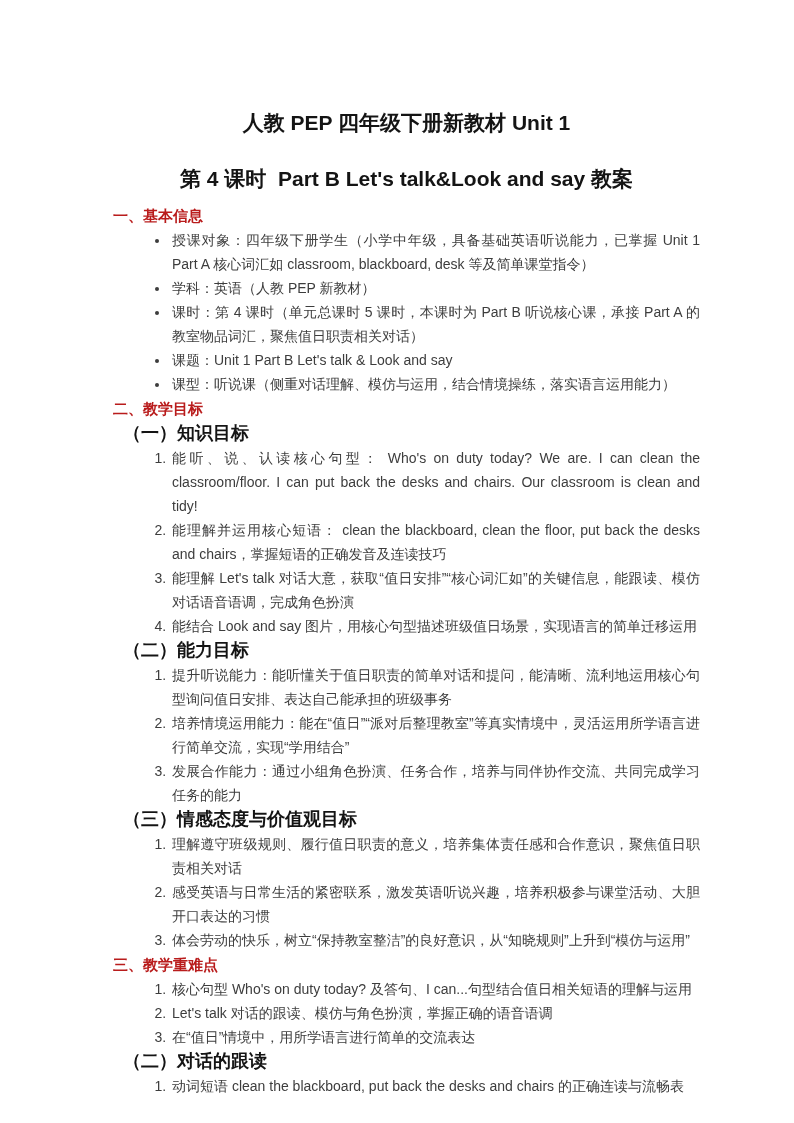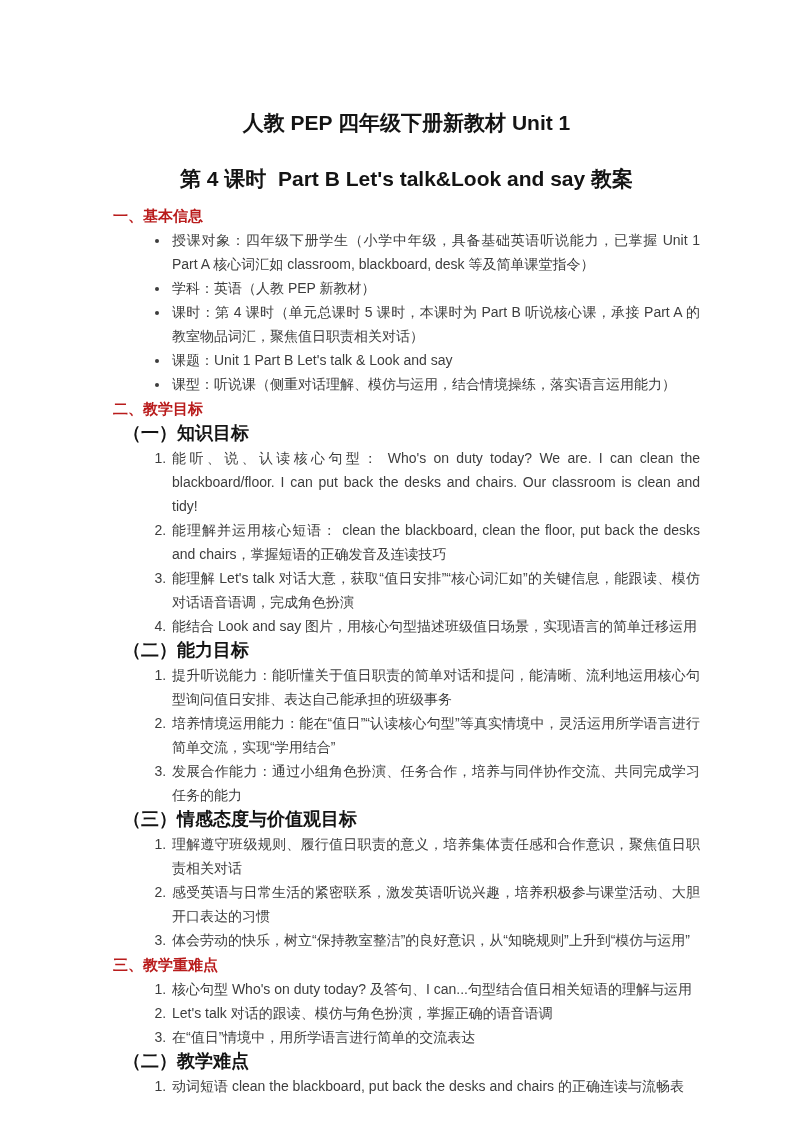--- a/index.html
+++ b/index.html
@@ -71,49 +71,49 @@
       <li>课题：Unit 1 Part B Let's talk &amp; Look and say</li>
       <li>课型：听说课（侧重对话理解、模仿与运用，结合情境操练，落实语言运用能力）</li>
     </ul>
   </section>
 
   <section>
     <h3 class="sec-heading">二、教学目标</h3>
 
     <h4 class="sub-heading">（一）知识目标</h4>
     <ol class="num-list">
-      <li>能听、说、认读核心句型： Who's on duty today? We are. I can clean the blackboard/floor. I can put back the desks and chairs. Our classroom is clean and tidy!</li>
+      <li>能听、说、认读核心句型： Who's on duty today? We are. I can clean the classroom/floor. I can put back the desks and chairs. Our classroom is clean and tidy!</li>
       <li>能理解并运用核心短语： clean the blackboard, clean the floor, put back the desks and chairs，掌握短语的正确发音及连读技巧</li>
       <li>能理解 Let's talk 对话大意，获取“值日安排”“核心词汇如”的关键信息，能跟读、模仿对话语音语调，完成角色扮演</li>
       <li>能结合 Look and say 图片，用核心句型描述班级值日场景，实现语言的简单迁移运用</li>
     </ol>
 
     <h4 class="sub-heading">（二）能力目标</h4>
     <ol class="num-list">
       <li>提升听说能力：能听懂关于值日职责的简单对话和提问，能清晰、流利地运用核心句型询问值日安排、表达自己能承担的班级事务</li>
-      <li>培养情境运用能力：能在“值日”“认读核心句型”等真实情境中，灵活运用所学语言进行简单交流，实现“学用结合”</li>
+      <li>培养情境运用能力：能在“值日”“派对后整理教室”等真实情境中，灵活运用所学语言进行简单交流，实现“学用结合”</li>
       <li>发展合作能力：通过小组角色扮演、任务合作，培养与同伴协作交流、共同完成学习任务的能力</li>
     </ol>
 
     <h4 class="sub-heading">（三）情感态度与价值观目标</h4>
     <ol class="num-list">
       <li>理解遵守班级规则、履行值日职责的意义，培养集体责任感和合作意识，聚焦值日职责相关对话</li>
       <li>感受英语与日常生活的紧密联系，激发英语听说兴趣，培养积极参与课堂活动、大胆开口表达的习惯</li>
       <li>体会劳动的快乐，树立“保持教室整洁”的良好意识，从“知晓规则”上升到“模仿与运用”</li>
     </ol>
   </section>
 
   <section>
     <h3 class="sec-heading">三、教学重难点</h3>
 
     <ol class="num-list">
       <li>核心句型 Who's on duty today? 及答句、I can...句型结合值日相关短语的理解与运用</li>
       <li>Let's talk 对话的跟读、模仿与角色扮演，掌握正确的语音语调</li>
       <li>在“值日”情境中，用所学语言进行简单的交流表达</li>
     </ol>
 
-    <h4 class="sub-heading">（二）教学难点</h4>
+    <h4 class="sub-heading">（二）对话的跟读</h4>
     <ol class="num-list">
       <li>动词短语 clean the blackboard, put back the desks and chairs 的正确连读与流畅表</li>
     </ol>
   </section>
 
 </div>
 
 </body></html>

